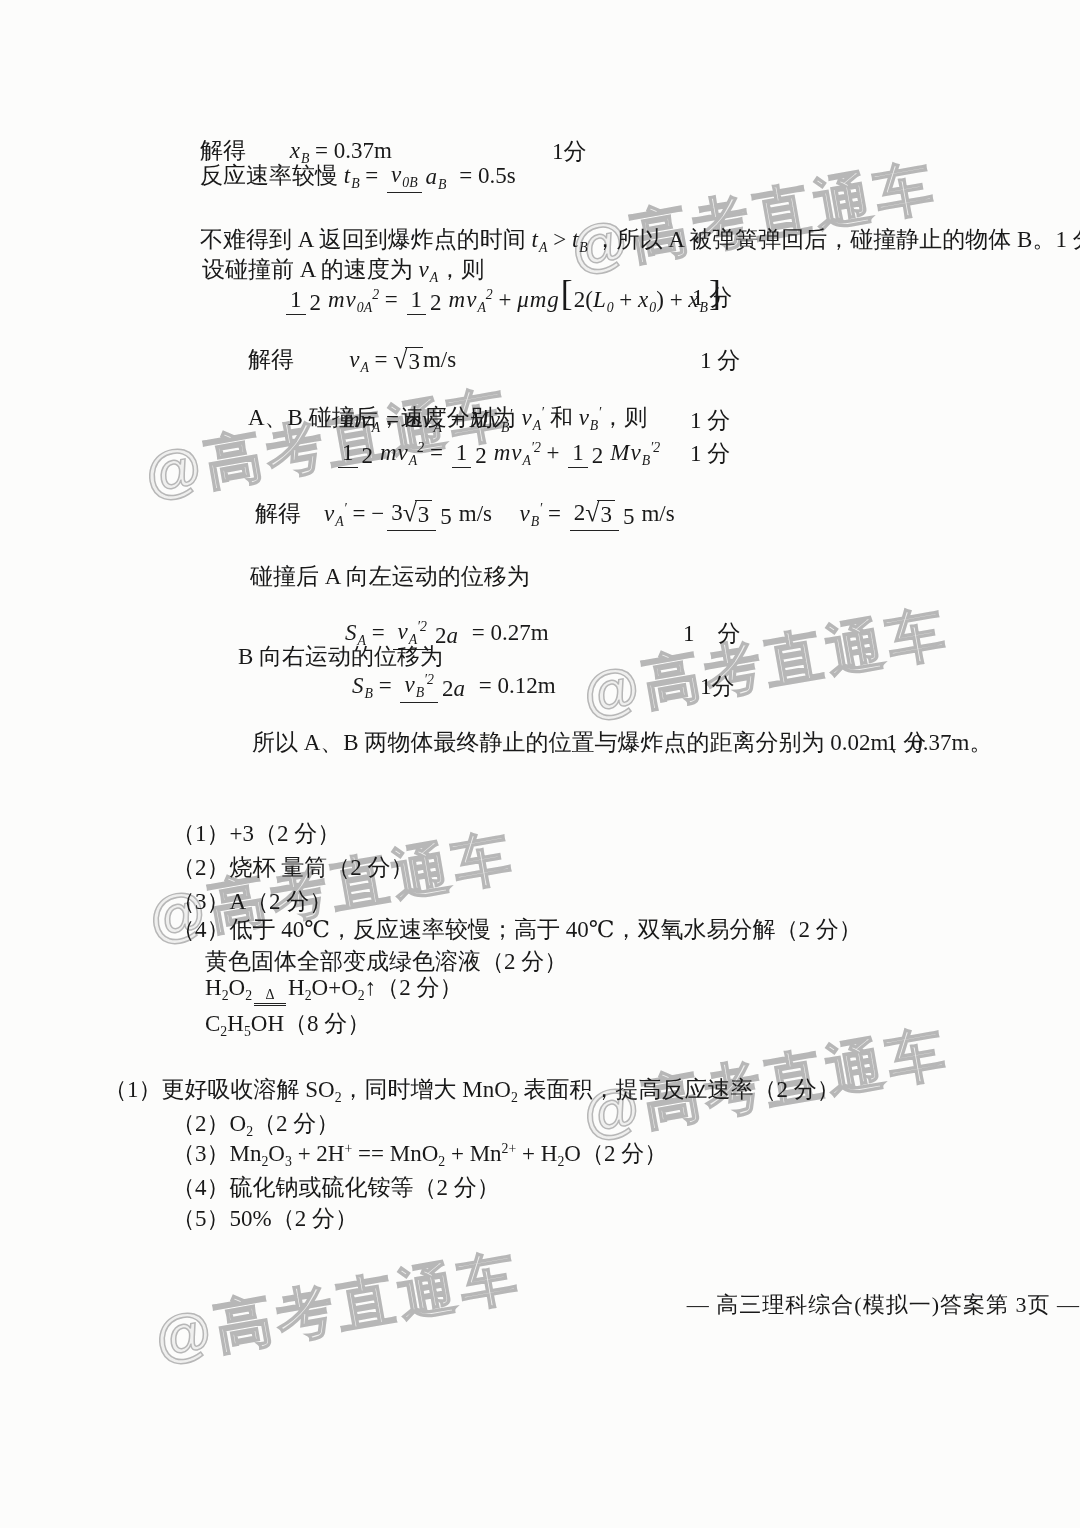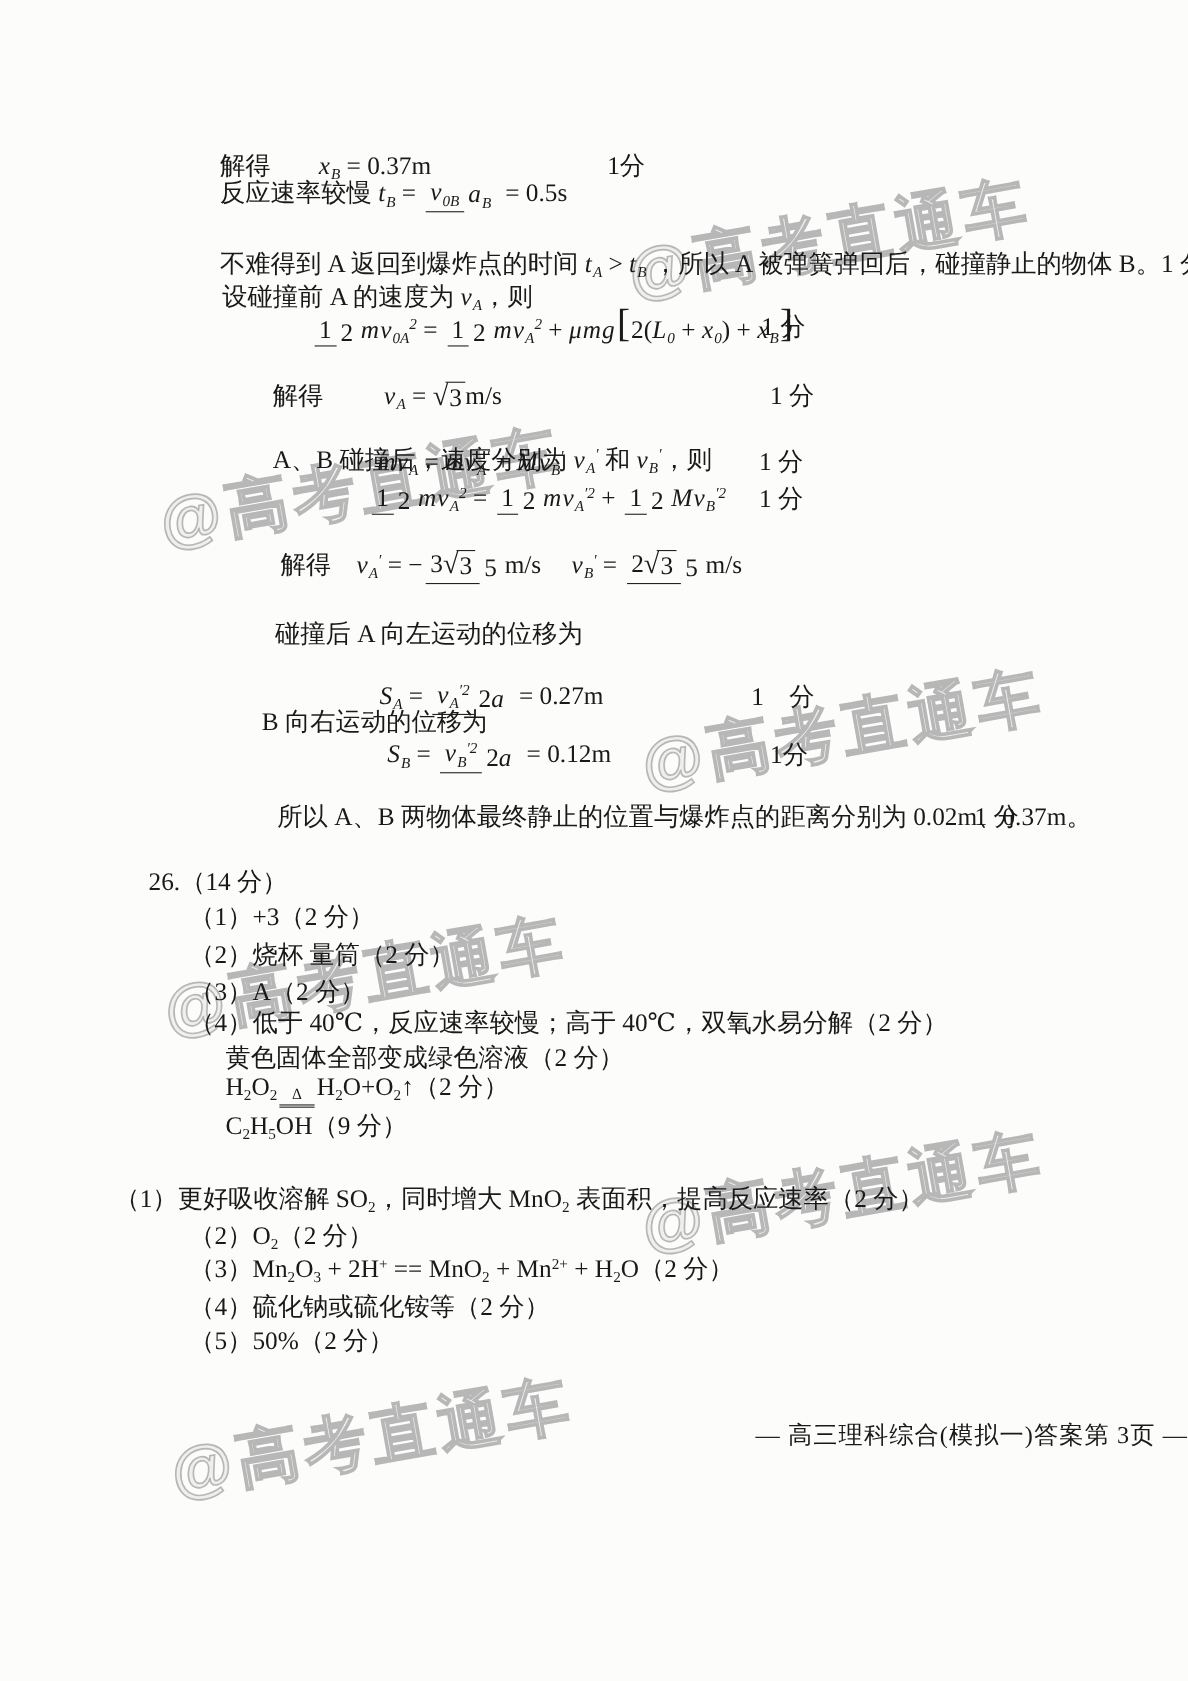--- a/index.html
+++ b/index.html
@@ -198,23 +198,20 @@
           <span class="num"><span class="var">v</span><sub>B</sub><sup>′2</sup></span>
           <span class="den"><span>2</span><span class="var">a</span></span>
         </span><span> = 0.12m</span></span>
     <span class="score">1分</span>
   </div>
   <div class="ln pl15">
     <span class="fx math"><span>所以 A、B 两物体最终静止的位置与爆炸点的距离分别为 0.02m、0.37m。</span></span>
     <span class="score">1 分</span>
   </div>
 
-  <div class="ln s26h">
-    <span>26.（14 分）</span>
-  </div>
   <div class="ln q26i0">
     <span class="fx"><span>（1）+3（2 分）</span></span>
   </div>
   <div class="ln q26i1">
     <span class="fx"><span>（2）烧杯 量筒（2 分）</span></span>
   </div>
   <div class="ln q26i2">
     <span class="fx"><span>（3）A（2 分）</span></span>
   </div>
   <div class="ln q26i3">
@@ -223,21 +220,21 @@
   <div class="ln q26i4">
     <span class="fx"><span>黄色固体全部变成绿色溶液（2 分）</span></span>
   </div>
   <div class="ln q26i5">
     <span class="fx"><span>H</span><sub>2</sub><span>O</span><sub>2</sub><span class="ov">
           <span class="ov-top">Δ</span>
           <span class="ov-bar"></span>
         </span><span>H</span><sub>2</sub><span>O+O</span><sub>2</sub><span>↑（2 分）</span></span>
   </div>
   <div class="ln q26i6">
-    <span class="fx"><span>C</span><sub>2</sub><span>H</span><sub>5</sub><span>OH（9 分）</span></span>
+    <span class="fx"><span>C</span><sub>2</sub><span>H</span><sub>5</sub><span>OH（8 分）</span></span>
   </div>
 
   <div class="ln q27i0">
     <span class="fx"><span>（1）更好吸收溶解 SO</span><sub>2</sub><span>，同时增大 MnO</span><sub>2</sub><span> 表面积，提高反应速率（2 分）</span></span>
   </div>
   <div class="ln q27i1">
     <span class="fx"><span>（2）O</span><sub>2</sub><span>（2 分）</span></span>
   </div>
   <div class="ln q27i2">
     <span class="fx"><span>（3）Mn</span><sub>2</sub><span>O</span><sub>3</sub><span> + 2H</span><sup>+</sup><span> == MnO</span><sub>2</sub><span> + Mn</span><sup>2+</sup><span> + H</span><sub>2</sub><span>O（2 分）</span></span>

